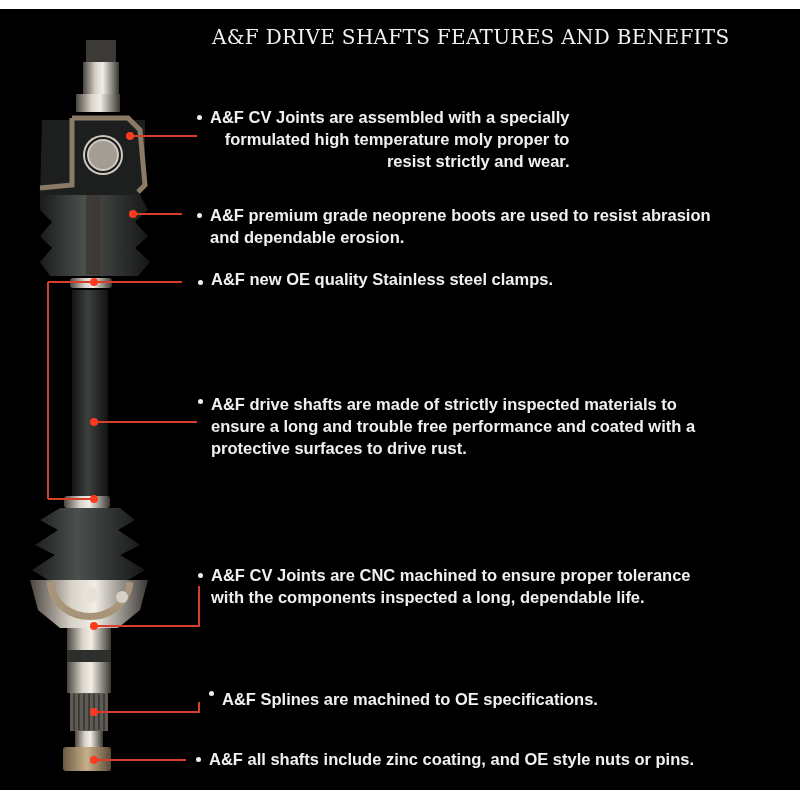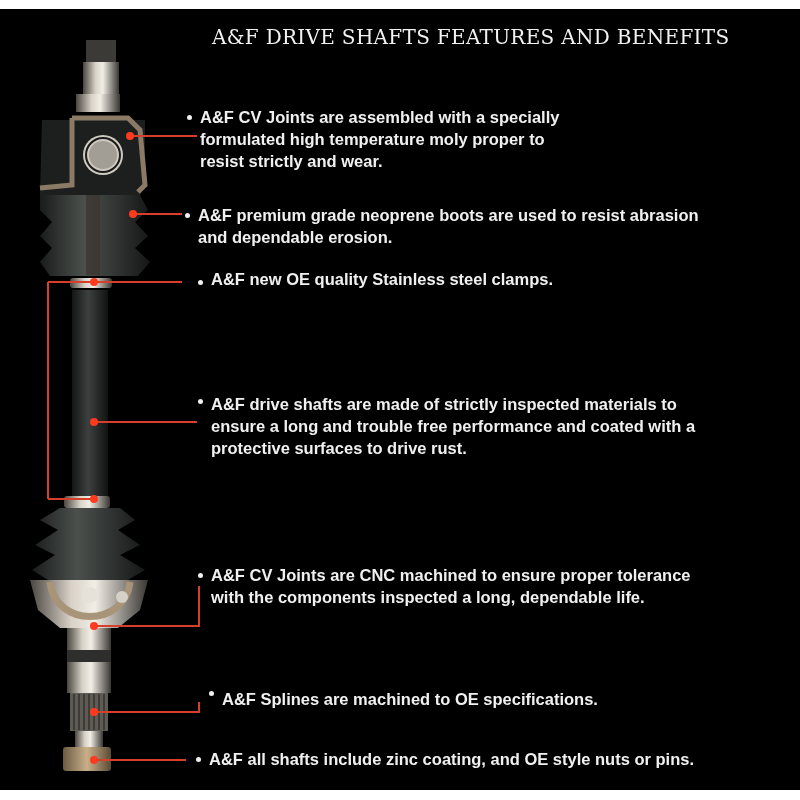--- a/index.html
+++ b/index.html
@@ -133,28 +133,28 @@
       <circle class="callout-dot" cx="94" cy="422" r="4"></circle>
       <circle class="callout-dot" cx="94" cy="499" r="4"></circle>
       <circle class="callout-dot" cx="94" cy="626" r="4"></circle>
       <circle class="callout-dot" cx="94" cy="712" r="4"></circle>
       <circle class="callout-dot" cx="94" cy="760" r="4"></circle>
     </g>
   </svg>
 
   <div class="title">A&amp;F DRIVE SHAFTS FEATURES AND BENEFITS</div>
 
-  <div class="feature" style="left:200px; top:97px;">
+  <div class="feature" style="left:210px; top:97px;text-align:right;">
     <span class="bullet"></span>
     <div>A&amp;F CV Joints are assembled with a specially</div>
     <div>formulated high temperature moly proper to</div>
     <div>resist strictly and wear.</div>
   </div>
 
-  <div class="feature" style="left:198px; top:195px;">
+  <div class="feature" style="left:210px; top:195px;">
     <span class="bullet"></span>
     <div>A&amp;F premium grade neoprene boots are used to resist abrasion</div>
     <div>and dependable erosion.</div>
   </div>
 
   <div class="feature" style="left:211px; top:259px;">
     <span class="bullet" style="top:12px;"></span>
     <div>A&amp;F new OE quality Stainless steel clamps.</div>
   </div>
 

